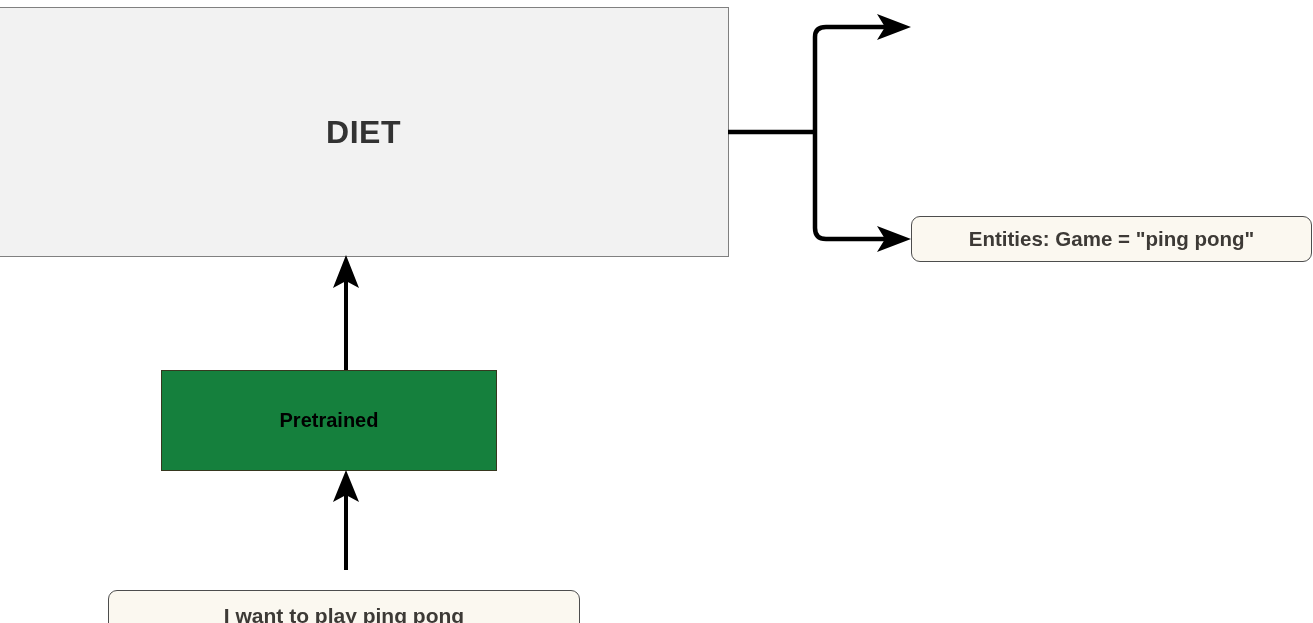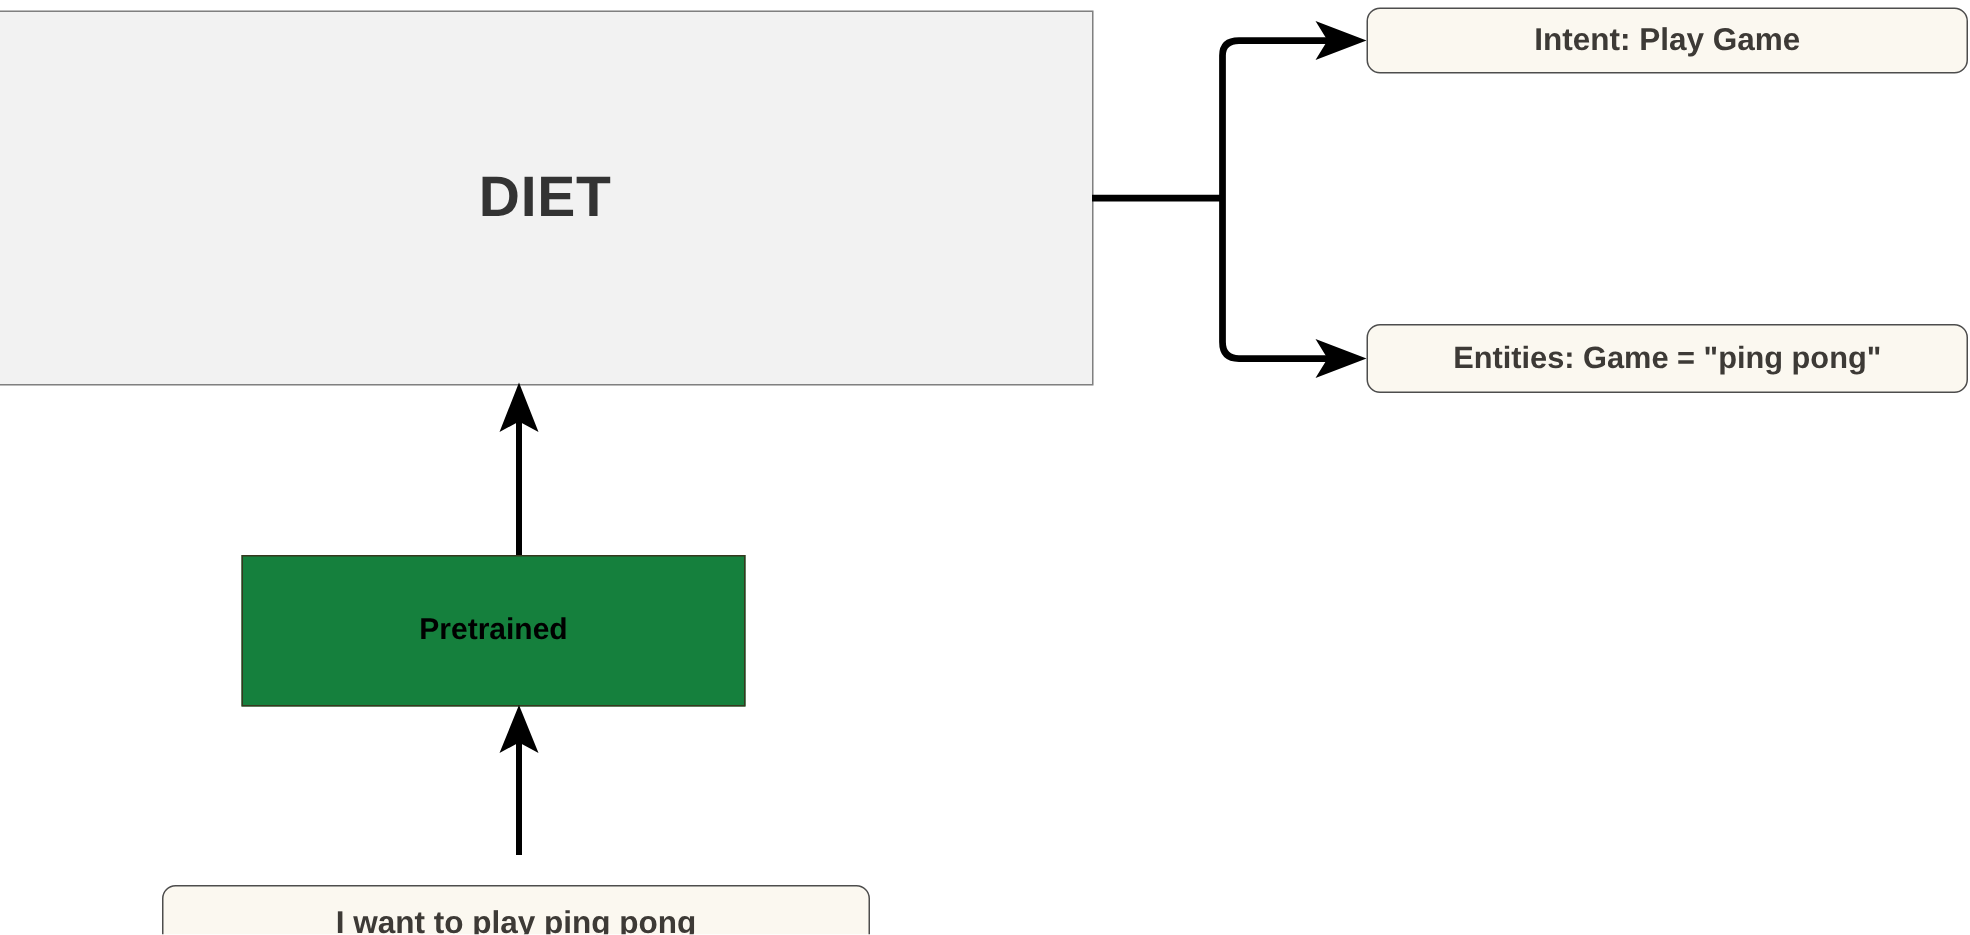--- a/index.html
+++ b/index.html
@@ -31,21 +31,21 @@
   
   #diet-node {
     left: -2px;
     top: 7px;
     width: 731px;
     height: 250px;
     background: #f2f2f2;
     border: 1px solid #808080;
   }
   #diet-label {
-    font-size: 38px;
+    font-size: 32px;
     font-weight: bold;
     color: #333333;
     letter-spacing: 0.5px;
     line-height: 1;
   }
 
   
   .cream-box {
     background: #fbf8f0;
     border: 1.6px solid #4d4d4d;
@@ -133,23 +133,20 @@
 </style>
 </head>
 <body>
 
 <div id="canvas">
 
   <div class="node" id="diet-node">
     <span id="diet-label">DIET</span>
   </div>
 
-  <div class="node cream-box" id="intent-node">
-    <span class="cream-label">Intent: Play Game</span>
-  </div>
 
   <div class="node cream-box" id="entities-node">
     <span class="cream-label">Entities: Game = "ping pong"</span>
   </div>
 
   <div class="node" id="pretrained-node">
     <span id="pretrained-title">Pretrained</span>
   </div>
 
   <div class="node cream-box" id="user-message-node">

